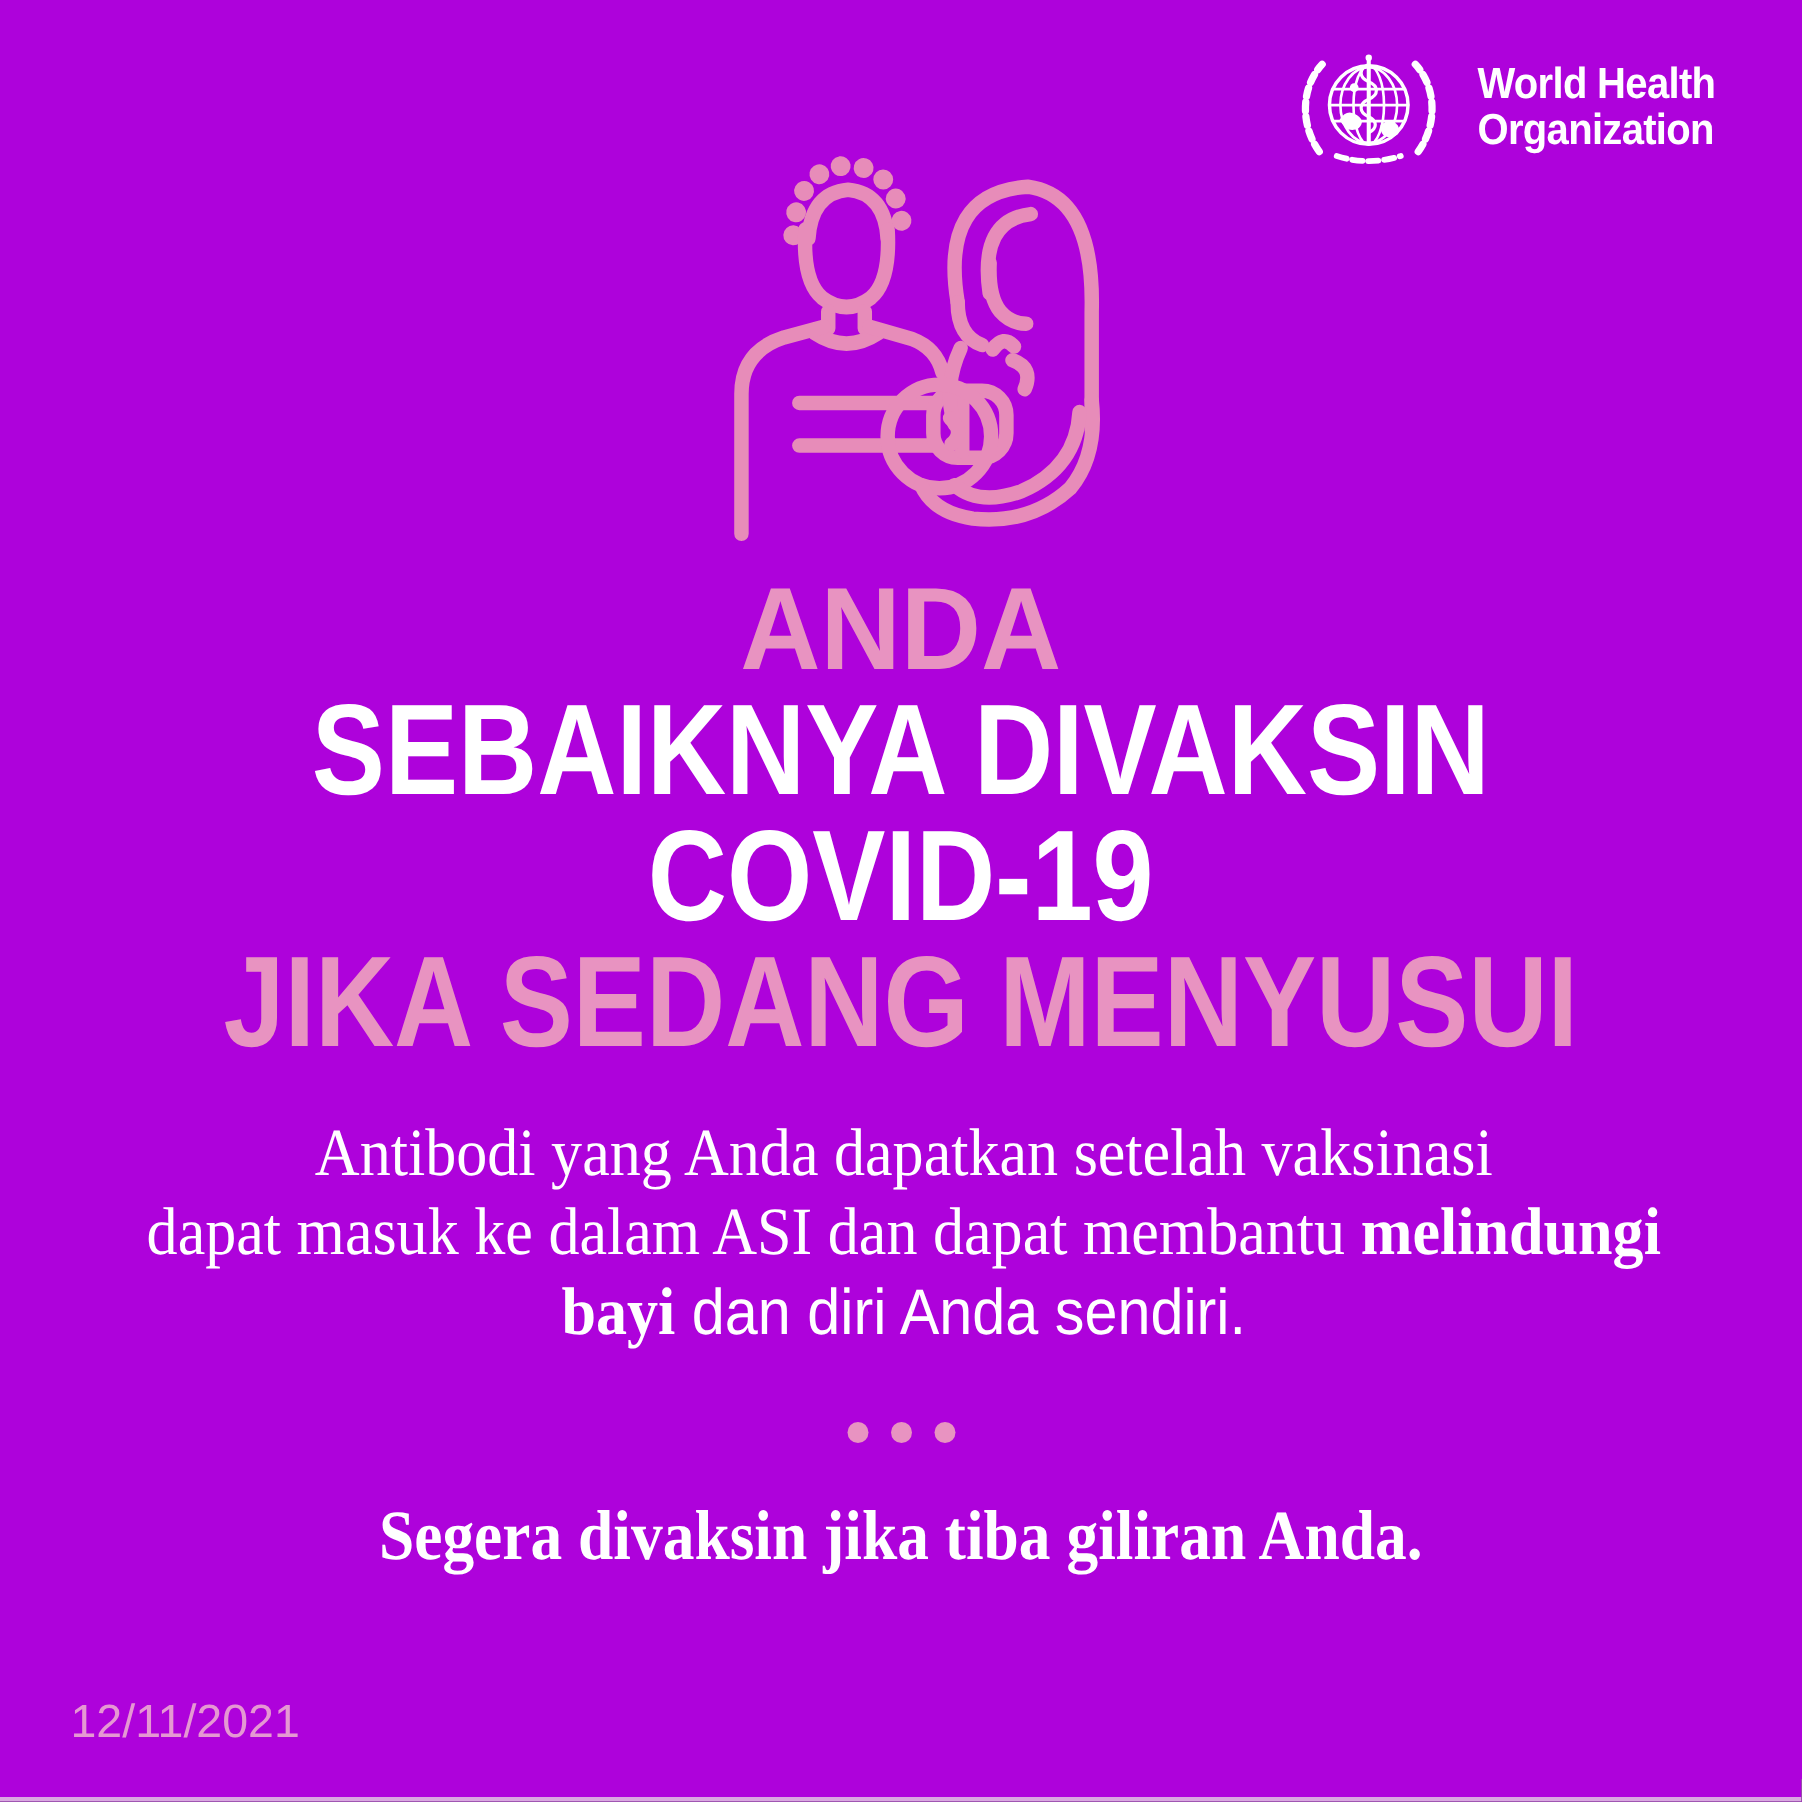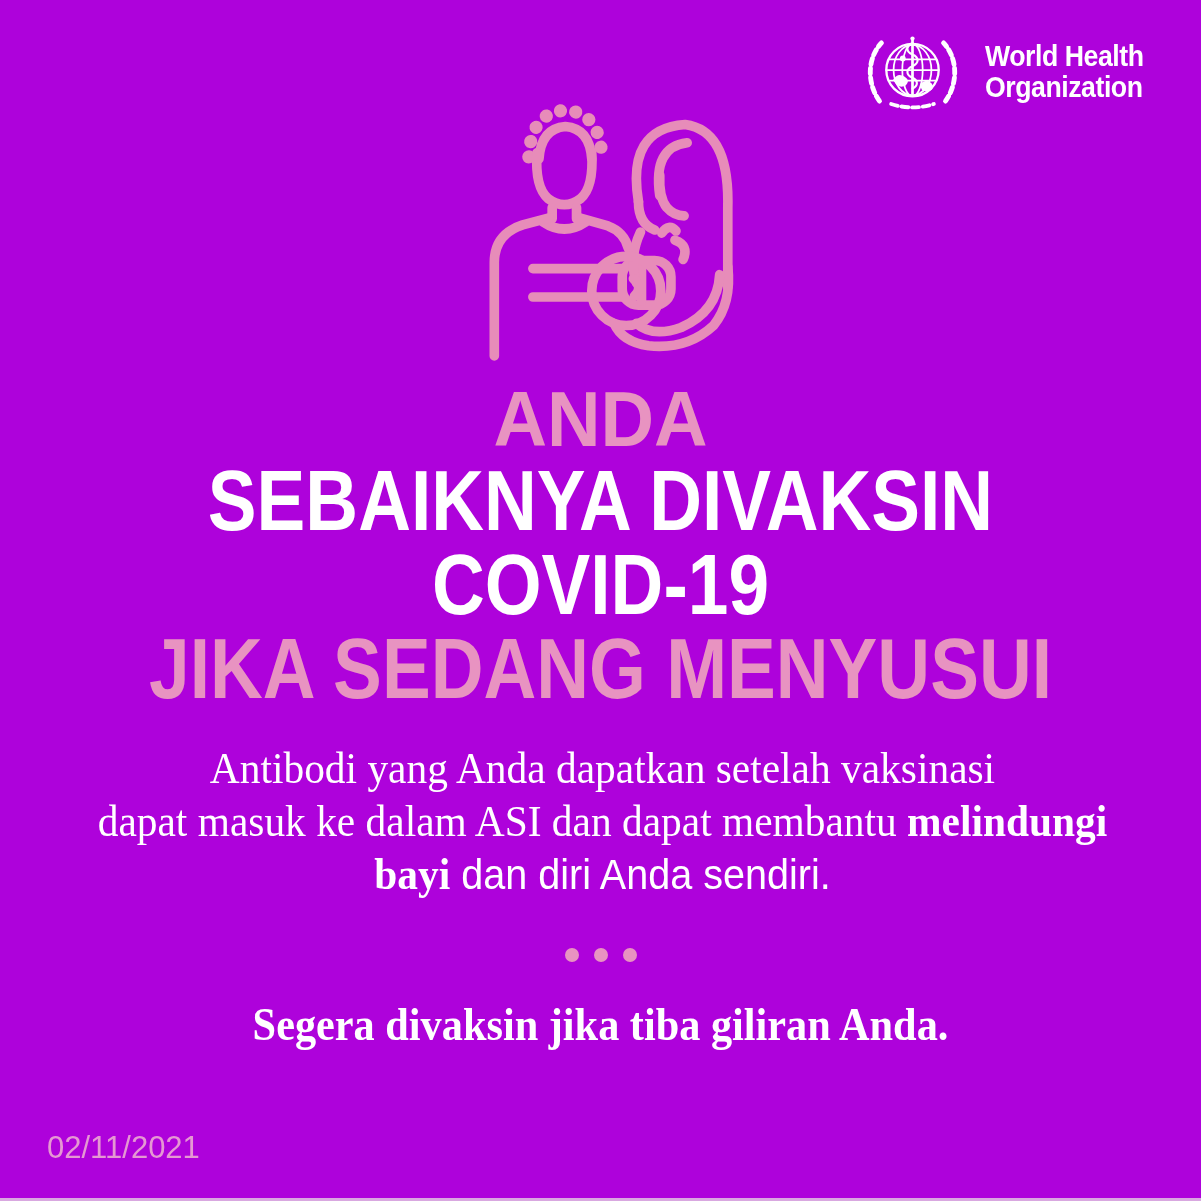--- a/index.html
+++ b/index.html
@@ -139,16 +139,16 @@
   </div>
 
   <div class="dots">
     <span class="dot"></span>
     <span class="dot"></span>
     <span class="dot"></span>
   </div>
 
   <div class="cta">Segera divaksin jika tiba giliran Anda.</div>
 
-  <div class="date">02/11/2021</div>
+  <div class="date">12/11/2021</div>
 
   <div class="bottom-strip"></div>
 </div>
 
 </body></html>

